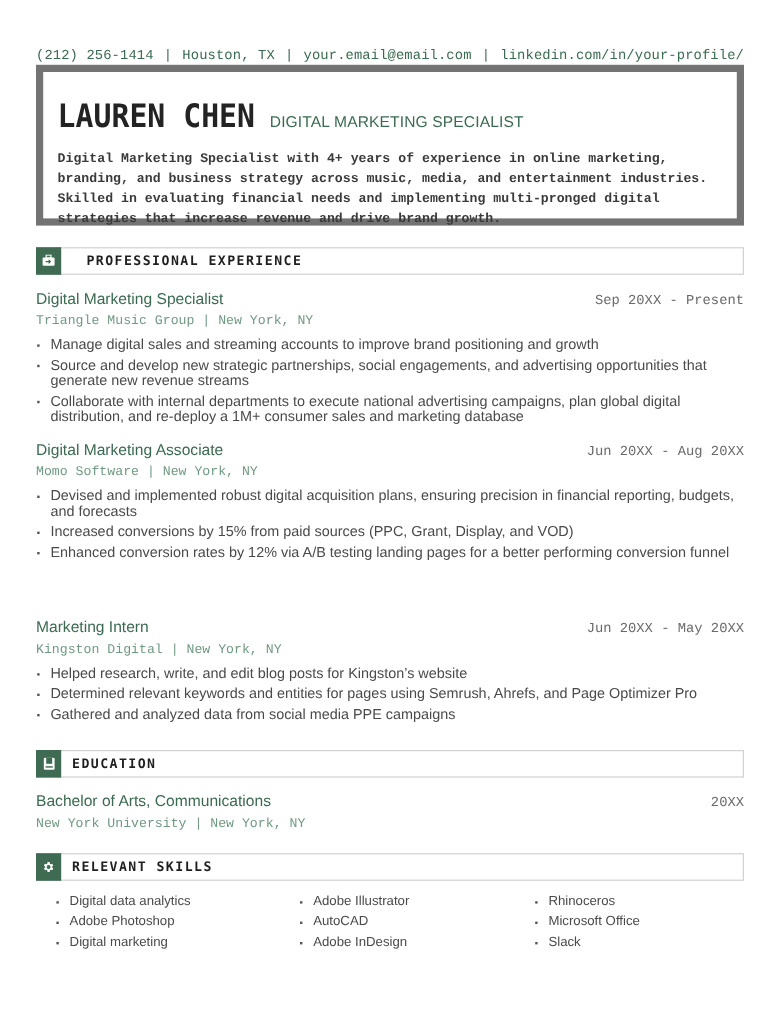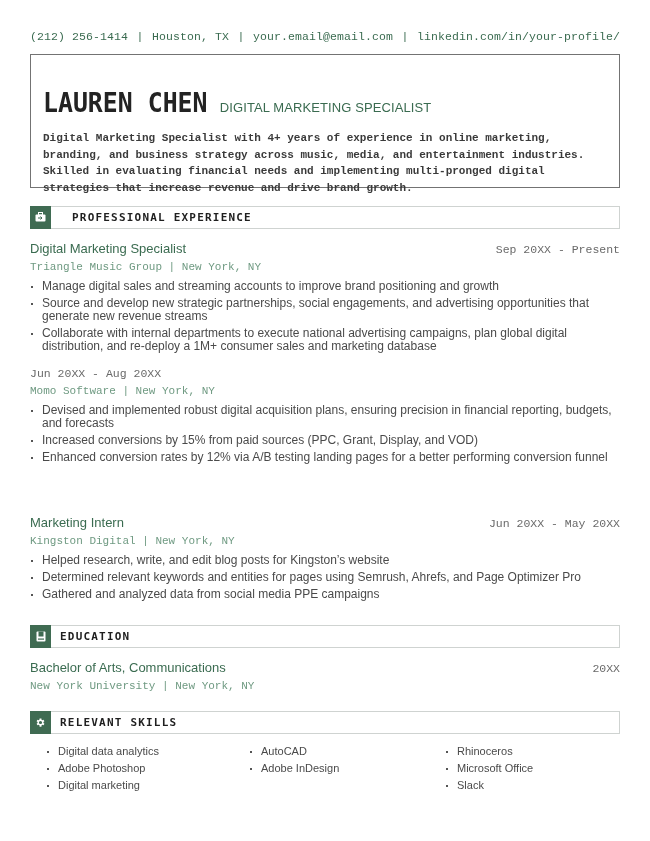--- a/index.html
+++ b/index.html
@@ -1,29 +1,29 @@
 <!DOCTYPE html>
 <html><head>
   <meta charset="utf-8">
   <style>
     * { box-sizing: border-box; margin: 0; padding: 0; }
     html, body { width: 650px; height: 841px; background: #ffffff; overflow: hidden; }
     body { position: relative; font-family: "Liberation Sans", sans-serif; color: #3a3a3a; }
 
     .contact {
-      position: absolute; top: 30px; left: 30px; width: 590px;
+      position: absolute; top: 40px; left: 30px; width: 590px;
       display: flex; justify-content: space-between; align-items: flex-start;
       font-family: "Liberation Mono", monospace; font-size: 11.5px; color: #3a6b50;
       letter-spacing: 0.1px;
     }
     .contact .sep { color: #3a6b50; }
 
     .header-box {
       position: absolute; top: 54px; left: 30px; width: 590px; height: 134px;
-      border: 1px solid #737373; padding: 32px 12px 0 12px;
+      border: 6px solid #737373; padding: 22px 12px 0 12px;
     }
     .name-row { display: flex; align-items: baseline; }
     .name {
       font-family: "DejaVu Sans Mono", monospace; font-weight: bold; font-size: 27px;
       color: #232323; letter-spacing: 0px; transform: scaleX(0.92); transform-origin: left;
       margin-right: -10px;
     }
     .title {
       font-family: "Liberation Sans", sans-serif; font-size: 13px; color: #3a6b50;
       margin-left: 8px; letter-spacing: 0.1px;
@@ -114,20 +114,21 @@
   <div class="org">Triangle Music Group | New York, NY</div>
   <ul class="bullets">
     <li>Manage digital sales and streaming accounts to improve brand positioning and growth</li>
     <li>Source and develop new strategic partnerships, social engagements, and advertising opportunities that generate new revenue streams</li>
     <li>Collaborate with internal departments to execute national advertising campaigns, plan global digital distribution, and re-deploy a 1M+ consumer sales and marketing database</li>
   </ul>
 </div>
 
 <div class="entry" style="top:367px;">
   <div class="entry-top">
+    <span class="role">Digital Marketing Associate</span>
     <span class="dates">Jun 20XX - Aug 20XX</span>
   </div>
   <div class="org">Momo Software | New York, NY</div>
   <ul class="bullets">
     <li>Devised and implemented robust digital acquisition plans, ensuring precision in financial reporting, budgets, and forecasts</li>
     <li>Increased conversions by 15% from paid sources (PPC, Grant, Display, and VOD)</li>
     <li>Enhanced conversion rates by 12% via A/B testing landing pages for a better performing conversion funnel</li>
   </ul>
 </div>
 
@@ -172,20 +173,21 @@
   <span class="section-title">RELEVANT SKILLS</span>
 </div>
 
 <div class="skills">
   <ul class="col1">
     <li>Digital data analytics</li>
     <li>Adobe Photoshop</li>
     <li>Digital marketing</li>
   </ul>
   <ul class="col2">
+    <li>Adobe Illustrator</li>
     <li>AutoCAD</li>
     <li>Adobe InDesign</li>
   </ul>
   <ul>
     <li>Rhinoceros</li>
     <li>Microsoft Office</li>
     <li>Slack</li>
   </ul>
 </div>
 

